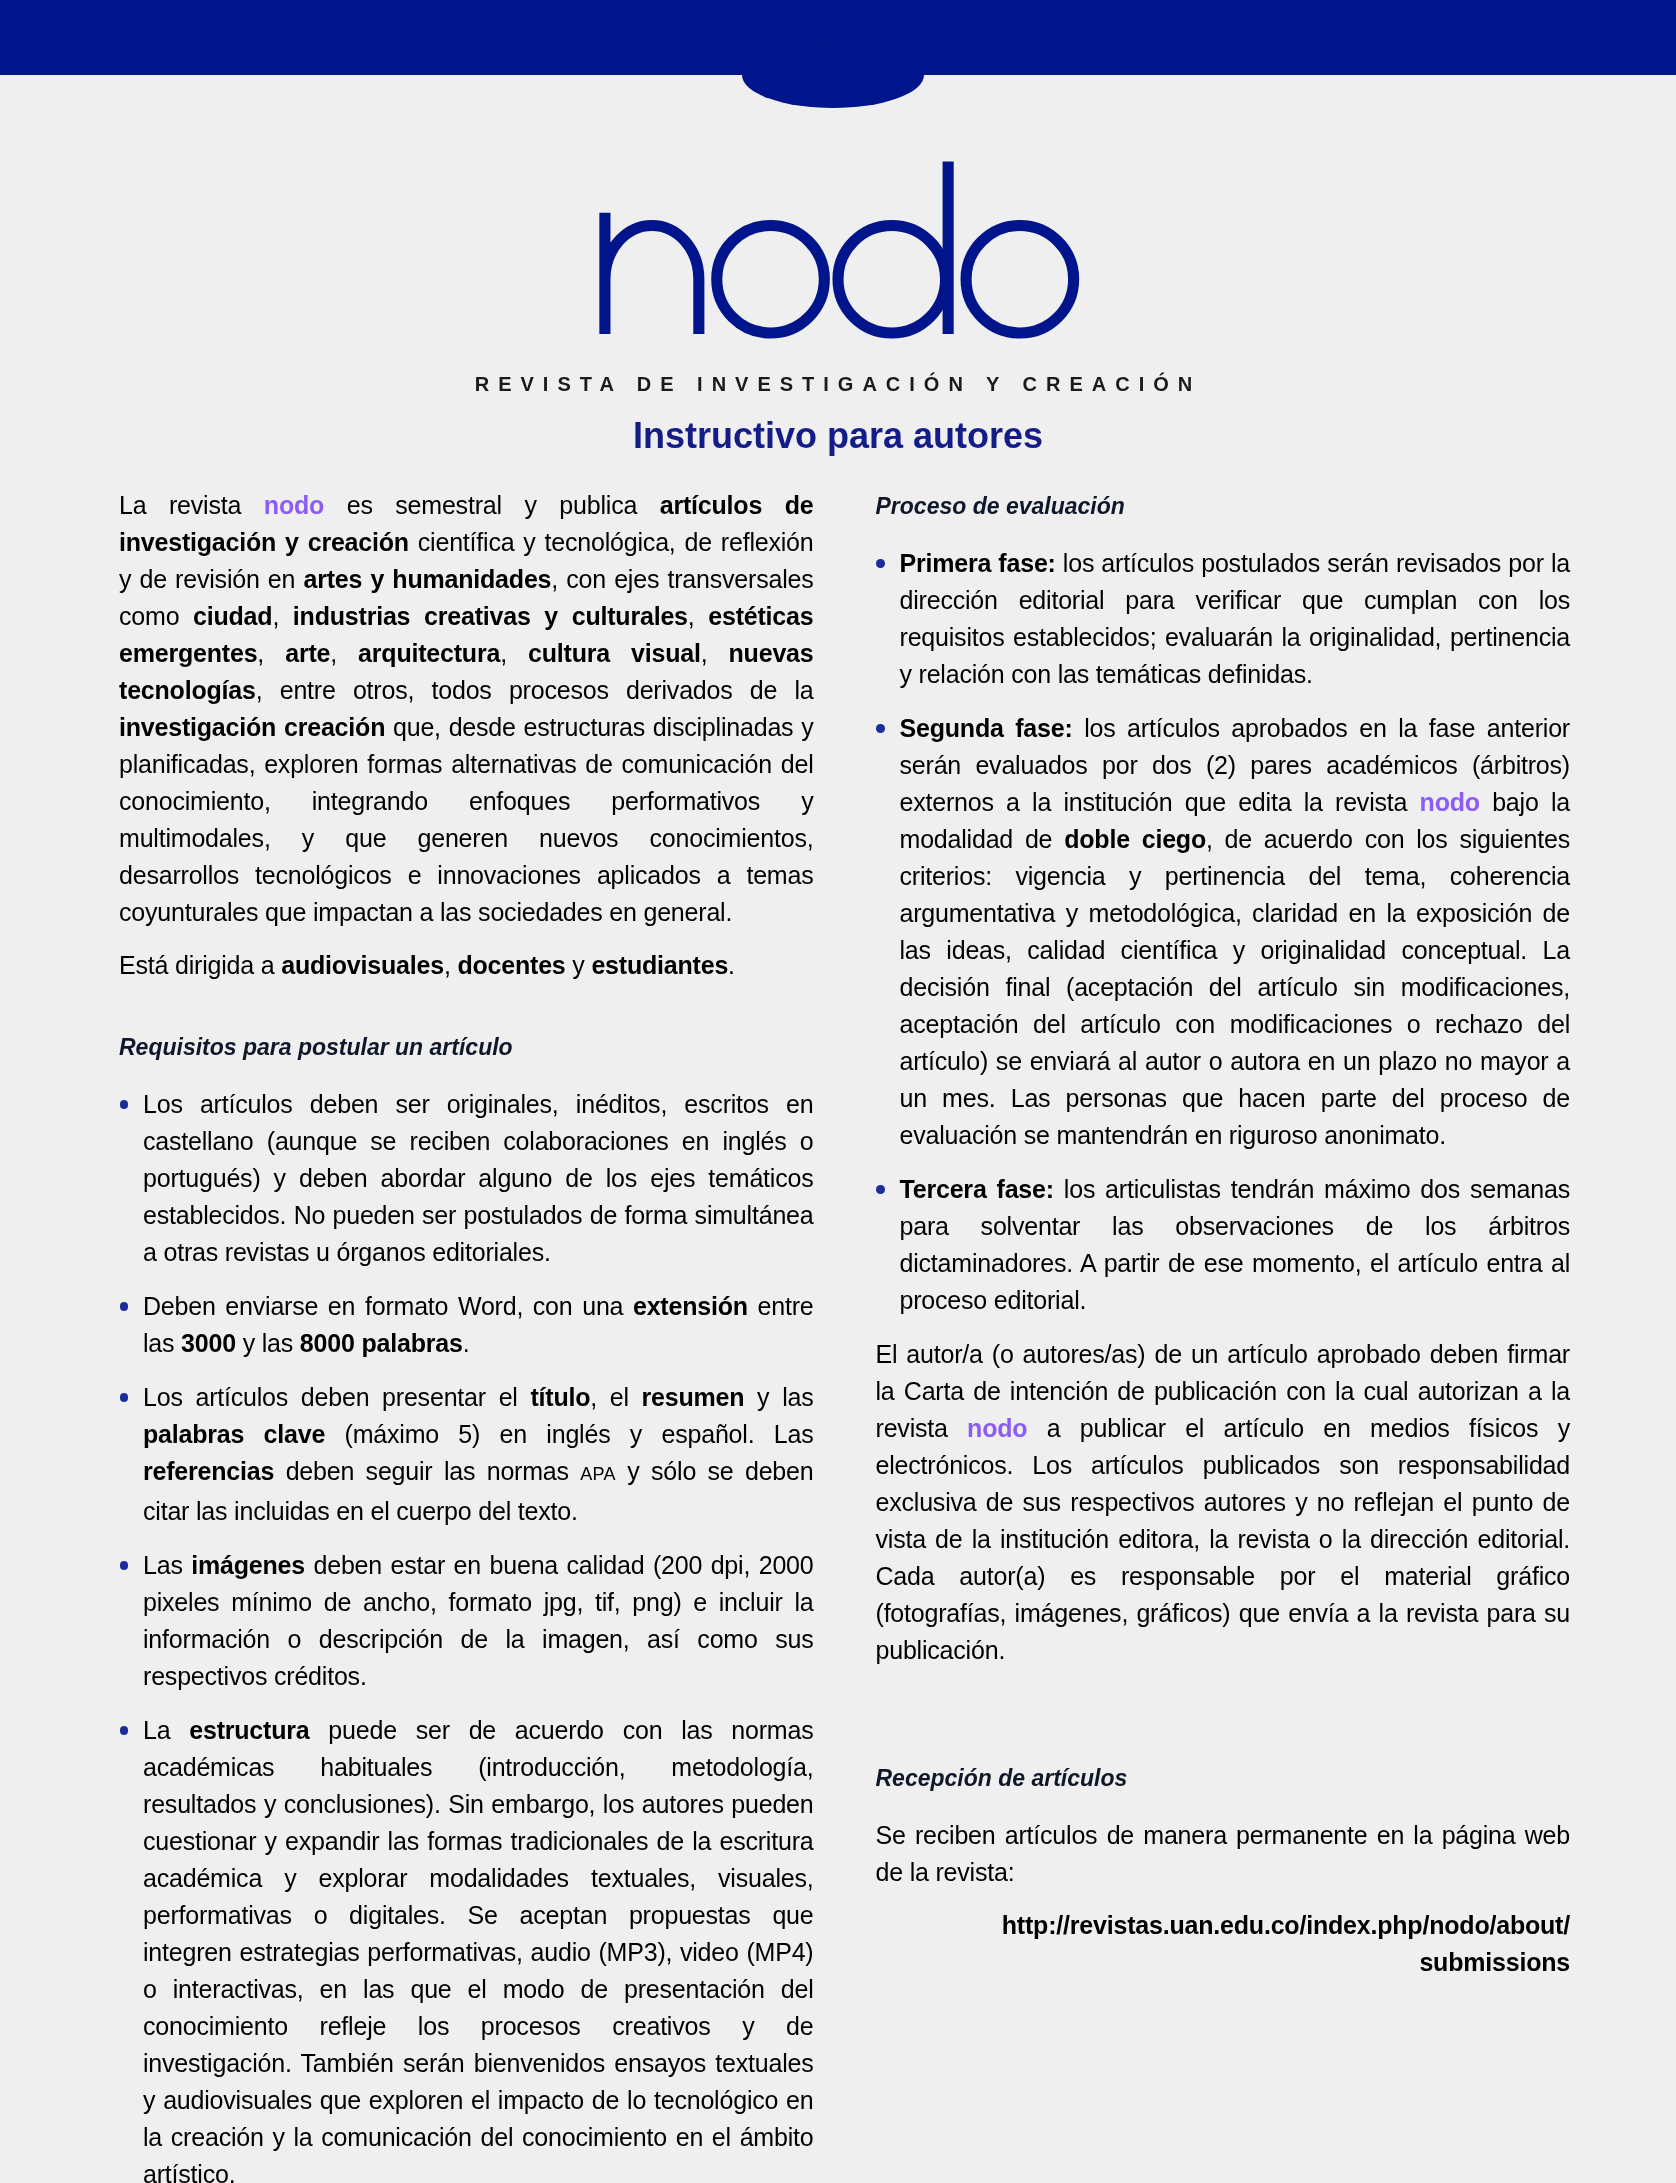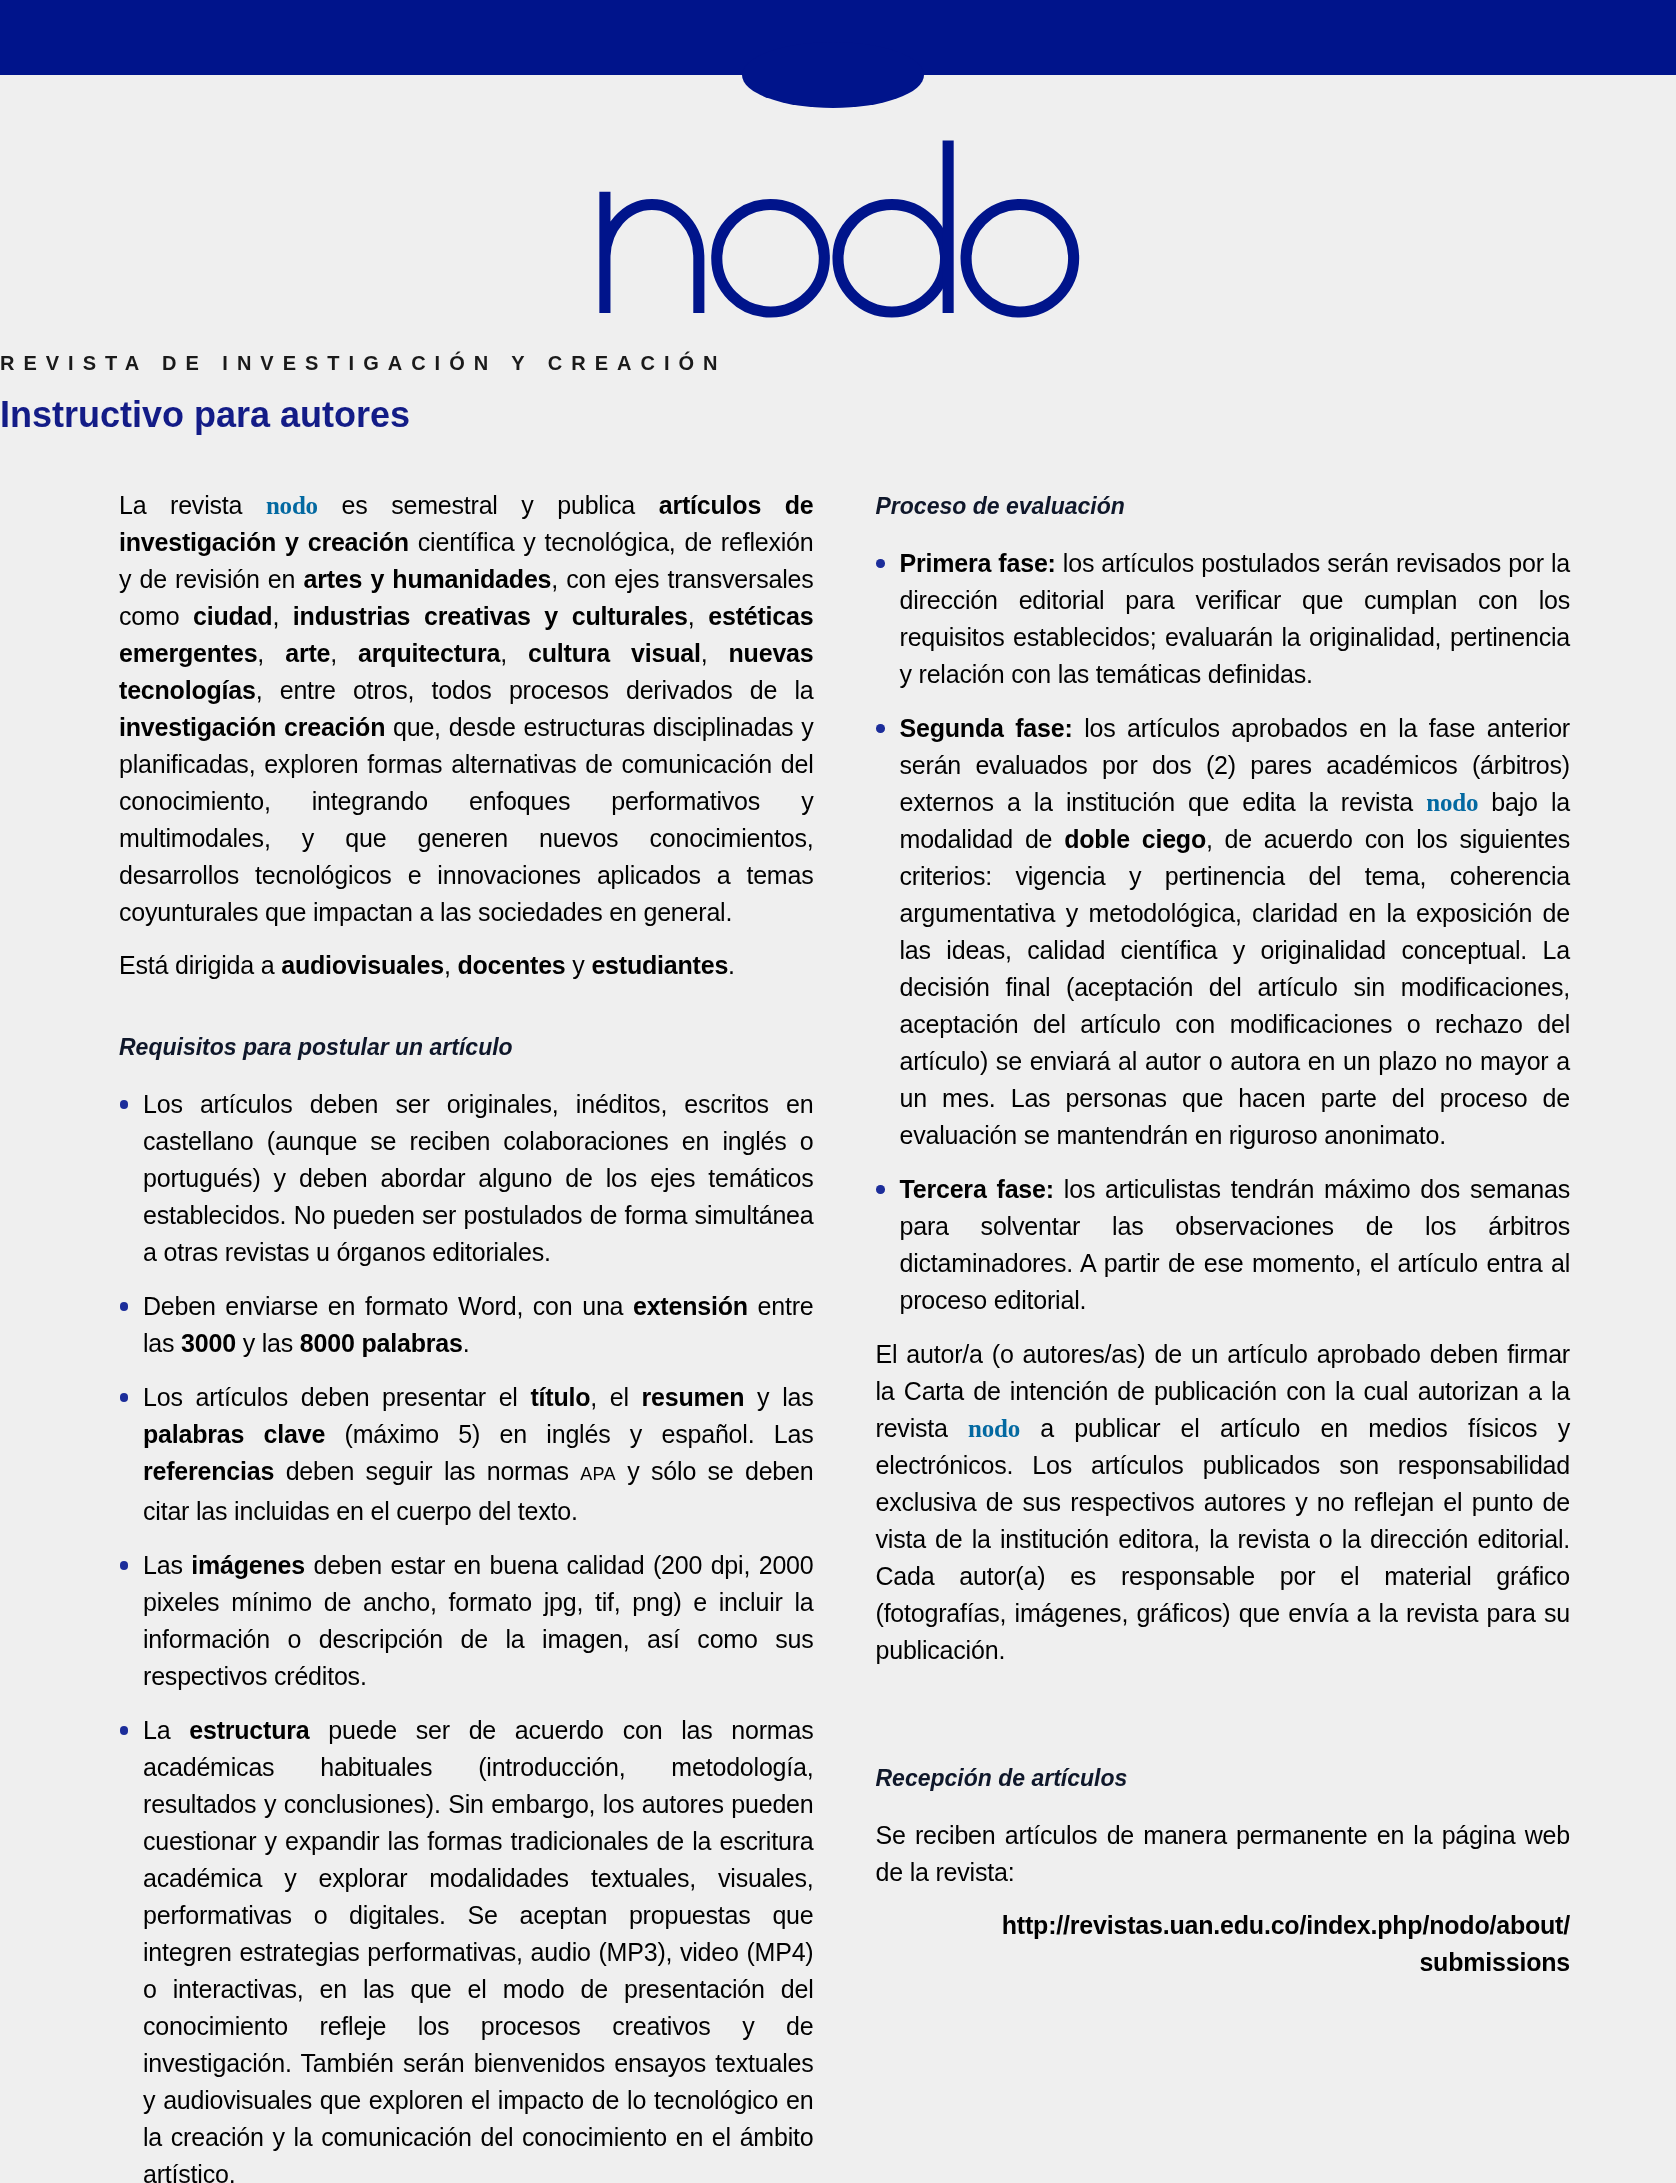--- a/index.html
+++ b/index.html
@@ -2,30 +2,30 @@
 <html lang="es" style="font-size:10.6px"><head>
 <meta charset="utf-8">
 <style>
   html,body{margin:0;padding:0;background:#e2e2e2;}
   .page{
     position:relative;width:1676px;height:2183px;background:#efefef;
     font-family:"Liberation Sans","DejaVu Sans",sans-serif;color:#000;overflow:hidden;
   }
   .topbar{position:absolute;top:0;left:0;width:1676px;height:75px;background:#00148b;}
   .notch{position:absolute;top:42px;left:742px;width:182px;height:66px;border-radius:50%;background:#00148b;}
-  .masthead{position:absolute;top:137px;left:0;width:1676px;}
+  .masthead{position:absolute;top:158px;left:0;width:1676px;text-align:center;}
   .logo{width:494px;margin:0 auto;}
   .logo svg{display:block;width:494px;height:181px;}
   .tagline{margin-top:34px;font-size:20px;font-weight:700;letter-spacing:9px;color:#1a1a1a;white-space:nowrap;}
   .title{margin:20px 0 16px;font-size:36px;line-height:40px;font-weight:700;color:#131c87;}
   .columns{position:absolute;top:487px;left:119px;width:1451px;display:flex;gap:62px;}
   .col{width:695px;}
   .body{margin:0 0 16px;font-size:25px;line-height:37px;letter-spacing:-0.2px;text-align:justify;}
   .b{font-weight:700;}
-  .blue{color:#0369a1;font-weight:700;font-family:Liberation Serif, serif;}
+  .blue{color:#8b5cf6;font-weight:700;}
   .sc{font-size:18px;letter-spacing:0.3px;}
   .sec{margin:44px 0 20px;font-size:23px;line-height:38px;font-weight:700;font-style:italic;color:#0f172a;}
   .sec.first{margin-top:0;}
   .sec.gap-lg{margin-top:73px;}
   .sec.gap-xl{margin-top:90px;}
   .bullets{list-style:none;margin:0;padding:0;}
   .bullets li{position:relative;margin:0 0 17px;padding-left:24px;font-size:25px;line-height:37px;letter-spacing:-0.2px;text-align:justify;}
   .bullets li::before{content:"";position:absolute;left:0.7px;top:14px;width:8.6px;height:8.6px;border-radius:50%;background:#1c2d9a;}
   .url{font-weight:700;margin:16px 0 0;text-align:right;}
   .url span{display:block;}

